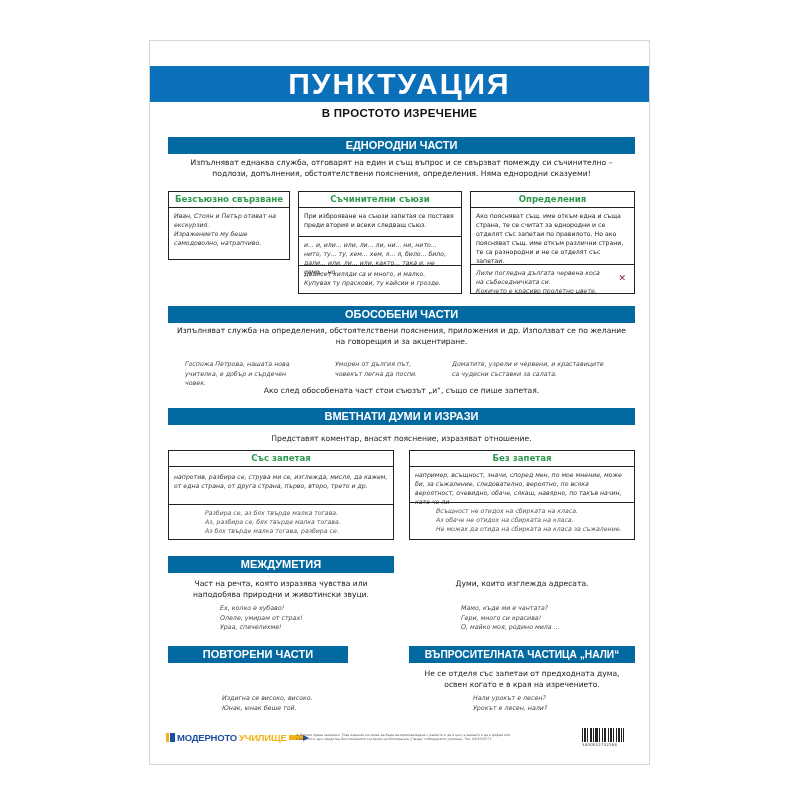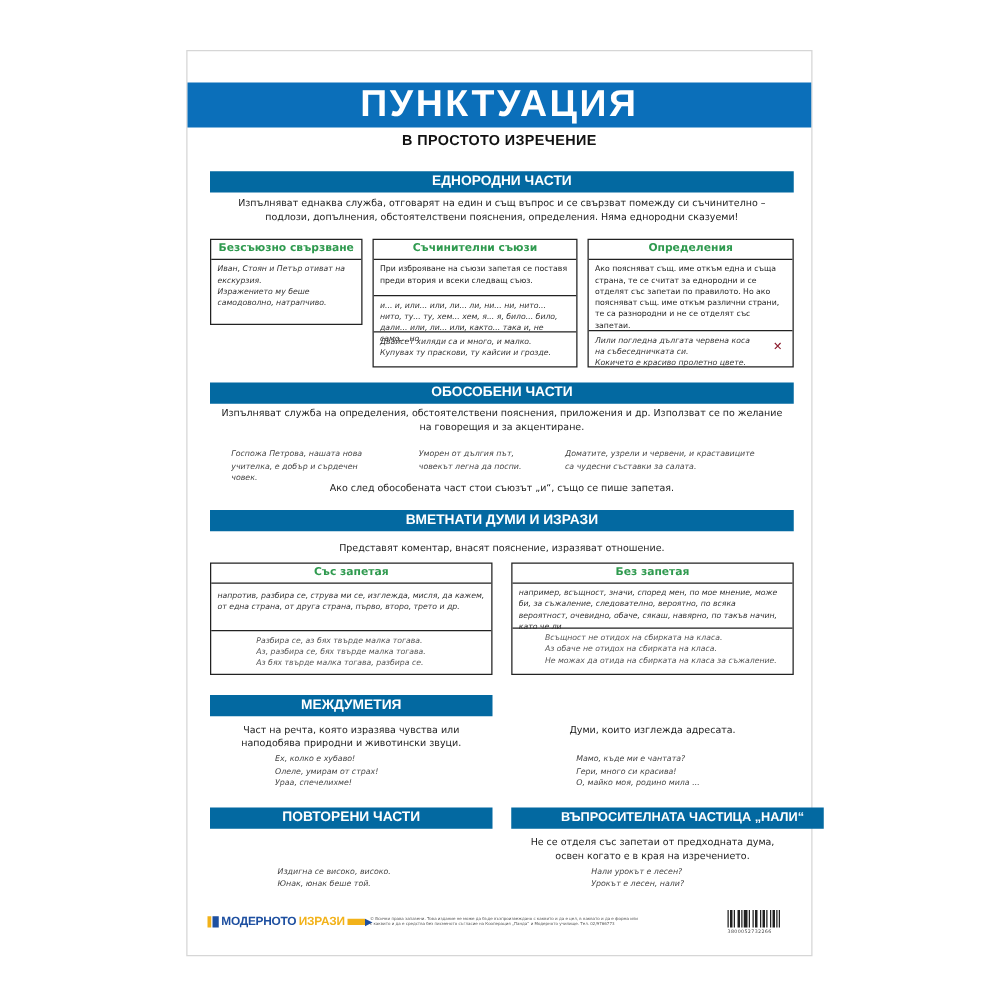--- a/index.html
+++ b/index.html
@@ -106,38 +106,38 @@
     <div>Ураа, спечелихме!</div>
   </div>
 
   <div class="abs desc" style="left:261px; top:537px; width:222px;">Думи, които изглежда адресата.</div>
   <div class="abs ex" style="left:311px; top:562px; width:160px;">
     <div>Мамо, къде ми е чантата?</div>
     <div>Гери, много си красива!</div>
     <div>О, майко моя, родино мила ...</div>
   </div>
 
-  <div class="abs green-bar" style="left:18px; top:605px; width:226px;">ПОВТОРЕНИ ЧАСТИ</div>
+  <div class="abs green-bar" style="left:18px; top:605px; width:180px;">ПОВТОРЕНИ ЧАСТИ</div>
   <div class="abs ex" style="left:72px; top:652px; width:160px;">
     <div>Издигна се високо, високо.</div>
     <div>Юнак, юнак беше той.</div>
   </div>
 
-  <div class="abs green-bar" style="left:259px; top:605px; width:226px; font-size:10.2px;padding-left:24px;">ВЪПРОСИТЕЛНАТА ЧАСТИЦА „НАЛИ“</div>
+  <div class="abs green-bar" style="left:259px; top:605px; width:226px; font-size:10.2px;">ВЪПРОСИТЕЛНАТА ЧАСТИЦА „НАЛИ“</div>
   <div class="abs desc" style="left:262px; top:627px; width:220px;">Не се отделя със запетаи от предходната дума, освен когато е в края на изречението.</div>
   <div class="abs ex" style="left:323px; top:652px; width:150px;">
     <div>Нали урокът е лесен?</div>
     <div>Урокът е лесен, нали?</div>
   </div>
 
   <div class="abs" style="left:16px; top:691px; display:flex; align-items:center;">
     <span style="display:inline-block; width:3px; height:9px; background:#f2b21a; margin-right:1px;"></span>
     <span style="display:inline-block; width:5px; height:9px; background:#1d4fa0; margin-right:2px;"></span>
     <span class="footer-logo" style="color:#1d4fa0;">МОДЕРНОТО</span>
-    <span class="footer-logo" style="color:#f2b21a; margin-left:2px;">ИЗРАЗИ</span>
+    <span class="footer-logo" style="color:#f2b21a; margin-left:2px;">УЧИЛИЩЕ</span>
     <span style="display:inline-block; width:14px; height:5px; background:#f2b21a; margin-left:2px;"></span>
     <span style="display:inline-block; width:0; height:0; border-top:3px solid transparent; border-bottom:3px solid transparent; border-left:6px solid #1d4fa0;"></span>
   </div>
   <div class="abs legal" style="left:146px; top:692px; width:215px;">© Всички права запазени. Това издание не може да бъде възпроизвеждано с каквито и да е цел, в каквато и да е форма или с каквито и да е средства без писменото съгласие на Кооперация „Панда“ и Модерното училище. Тел. 02/9766773</div>
 
   <div class="abs" style="left:432px; top:687px;">
     <div class="barcode">
       <span style="width:1px;margin-right:1px"></span>
         <span style="width:2px;margin-right:1px"></span>
         <span style="width:1px;margin-right:2px"></span>

